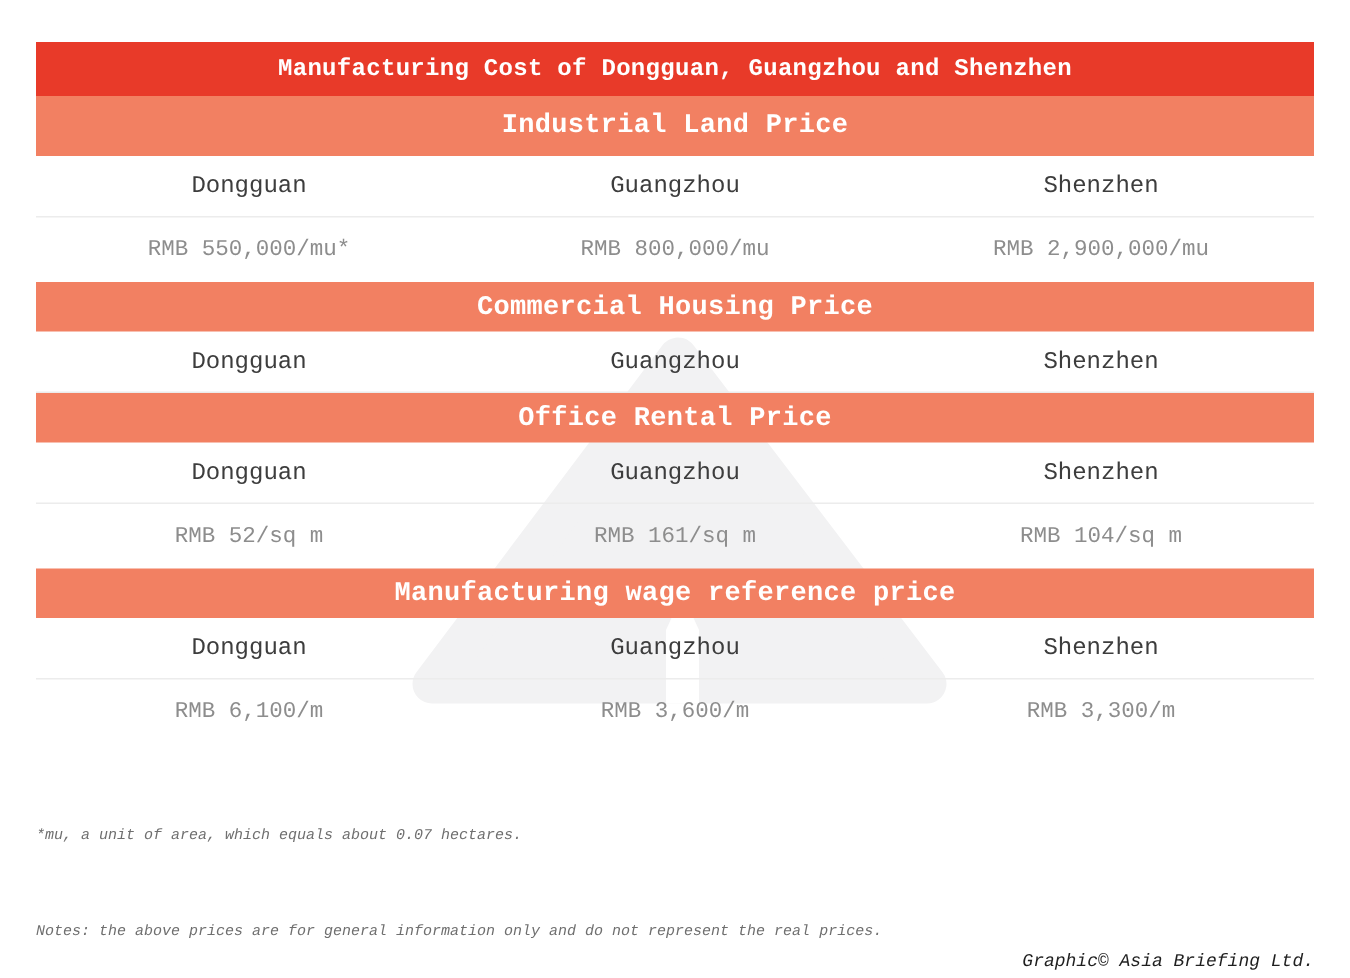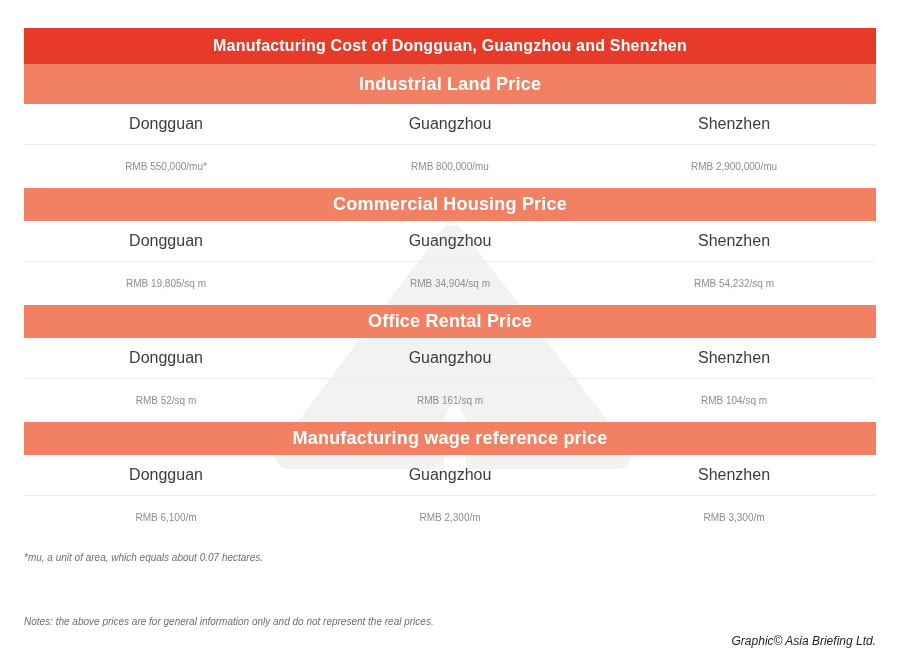--- a/index.html
+++ b/index.html
@@ -12,21 +12,21 @@
     --credit-text:#1F1F1F;
     --watermark:#F2F2F3;
   }
   *{box-sizing:border-box;margin:0;padding:0;}
   html,body{background:#fff;}
   body{
     width:900px;height:652px;
     font-family:"Liberation Sans","DejaVu Sans",sans-serif;
     position:relative;overflow:hidden;
   }
-  .canvas{position:absolute;inset:0;width:900px;height:652px;background:#fff;}
+  .canvas{position:absolute;inset:0;width:900px;height:652px;background:#fff;font-family:Liberation Mono, monospace;}
   .cost-table{position:absolute;left:24px;top:28px;width:852px;}
   .watermark{position:absolute;left:0;top:0;z-index:0;}
   .wm-shape{fill:var(--watermark);stroke:var(--watermark);stroke-width:26;stroke-linejoin:round;}
   .wm-slit{fill:#ffffff;}
   .content{position:relative;z-index:1;}
   .title-bar{
     height:36px;background:var(--title-bar);
     display:flex;align-items:center;justify-content:center;
     color:#fff;font-size:16px;font-weight:bold;letter-spacing:.2px;
   }
@@ -34,21 +34,21 @@
     height:33px;background:var(--section-bar);
     display:flex;align-items:center;justify-content:center;
     color:#fff;font-size:18px;font-weight:bold;letter-spacing:.2px;
   }
   .section-bar.tall{height:40px;}
   .row{display:flex;width:100%;}
   .cell{flex:1 1 0;display:flex;align-items:center;justify-content:center;text-align:center;}
   .city-row{height:41px;border-bottom:1px solid var(--divider);}
   .city-row .cell{color:var(--city-text);font-size:16px;}
   .price-row{height:43px;}
-  .price-row .cell{color:var(--price-text);font-size:10px;}
+  .price-row .cell{color:var(--price-text);font-size:15px;}
   .fn{
     position:absolute;left:24px;color:var(--footnote-text);
     font-size:10px;font-style:italic;
   }
   .fn1{top:552px;}
   .fn2{top:593px;margin-top:23px;}
   .credit{
     position:absolute;right:24px;top:634px;
     color:var(--credit-text);font-size:12px;font-style:italic;
   }
@@ -86,25 +86,20 @@
       </div>
 
       <div class="section-bar">
         <span>Commercial Housing Price</span>
       </div>
       <div class="row city-row">
         <div class="cell">Dongguan</div>
         <div class="cell">Guangzhou</div>
         <div class="cell">Shenzhen</div>
       </div>
-      <div class="row price-row">
-        <div class="cell">RMB 19,805/sq m</div>
-        <div class="cell">RMB 34,904/sq m</div>
-        <div class="cell">RMB 54,232/sq m</div>
-      </div>
 
       <div class="section-bar">
         <span>Office Rental Price</span>
       </div>
       <div class="row city-row">
         <div class="cell">Dongguan</div>
         <div class="cell">Guangzhou</div>
         <div class="cell">Shenzhen</div>
       </div>
       <div class="row price-row">
@@ -116,21 +111,21 @@
       <div class="section-bar">
         <span>Manufacturing wage reference price</span>
       </div>
       <div class="row city-row">
         <div class="cell">Dongguan</div>
         <div class="cell">Guangzhou</div>
         <div class="cell">Shenzhen</div>
       </div>
       <div class="row price-row">
         <div class="cell">RMB 6,100/m</div>
-        <div class="cell">RMB 2,300/m</div>
+        <div class="cell">RMB 3,600/m</div>
         <div class="cell">RMB 3,300/m</div>
       </div>
 
     </div>
   </div>
 
   <div class="fn fn1">*mu, a unit of area, which equals about 0.07 hectares.</div>
   <div class="fn fn2">Notes: the above prices are for general information only and do not represent the real prices.</div>
   <div class="credit">Graphic© Asia Briefing Ltd.</div>
 

